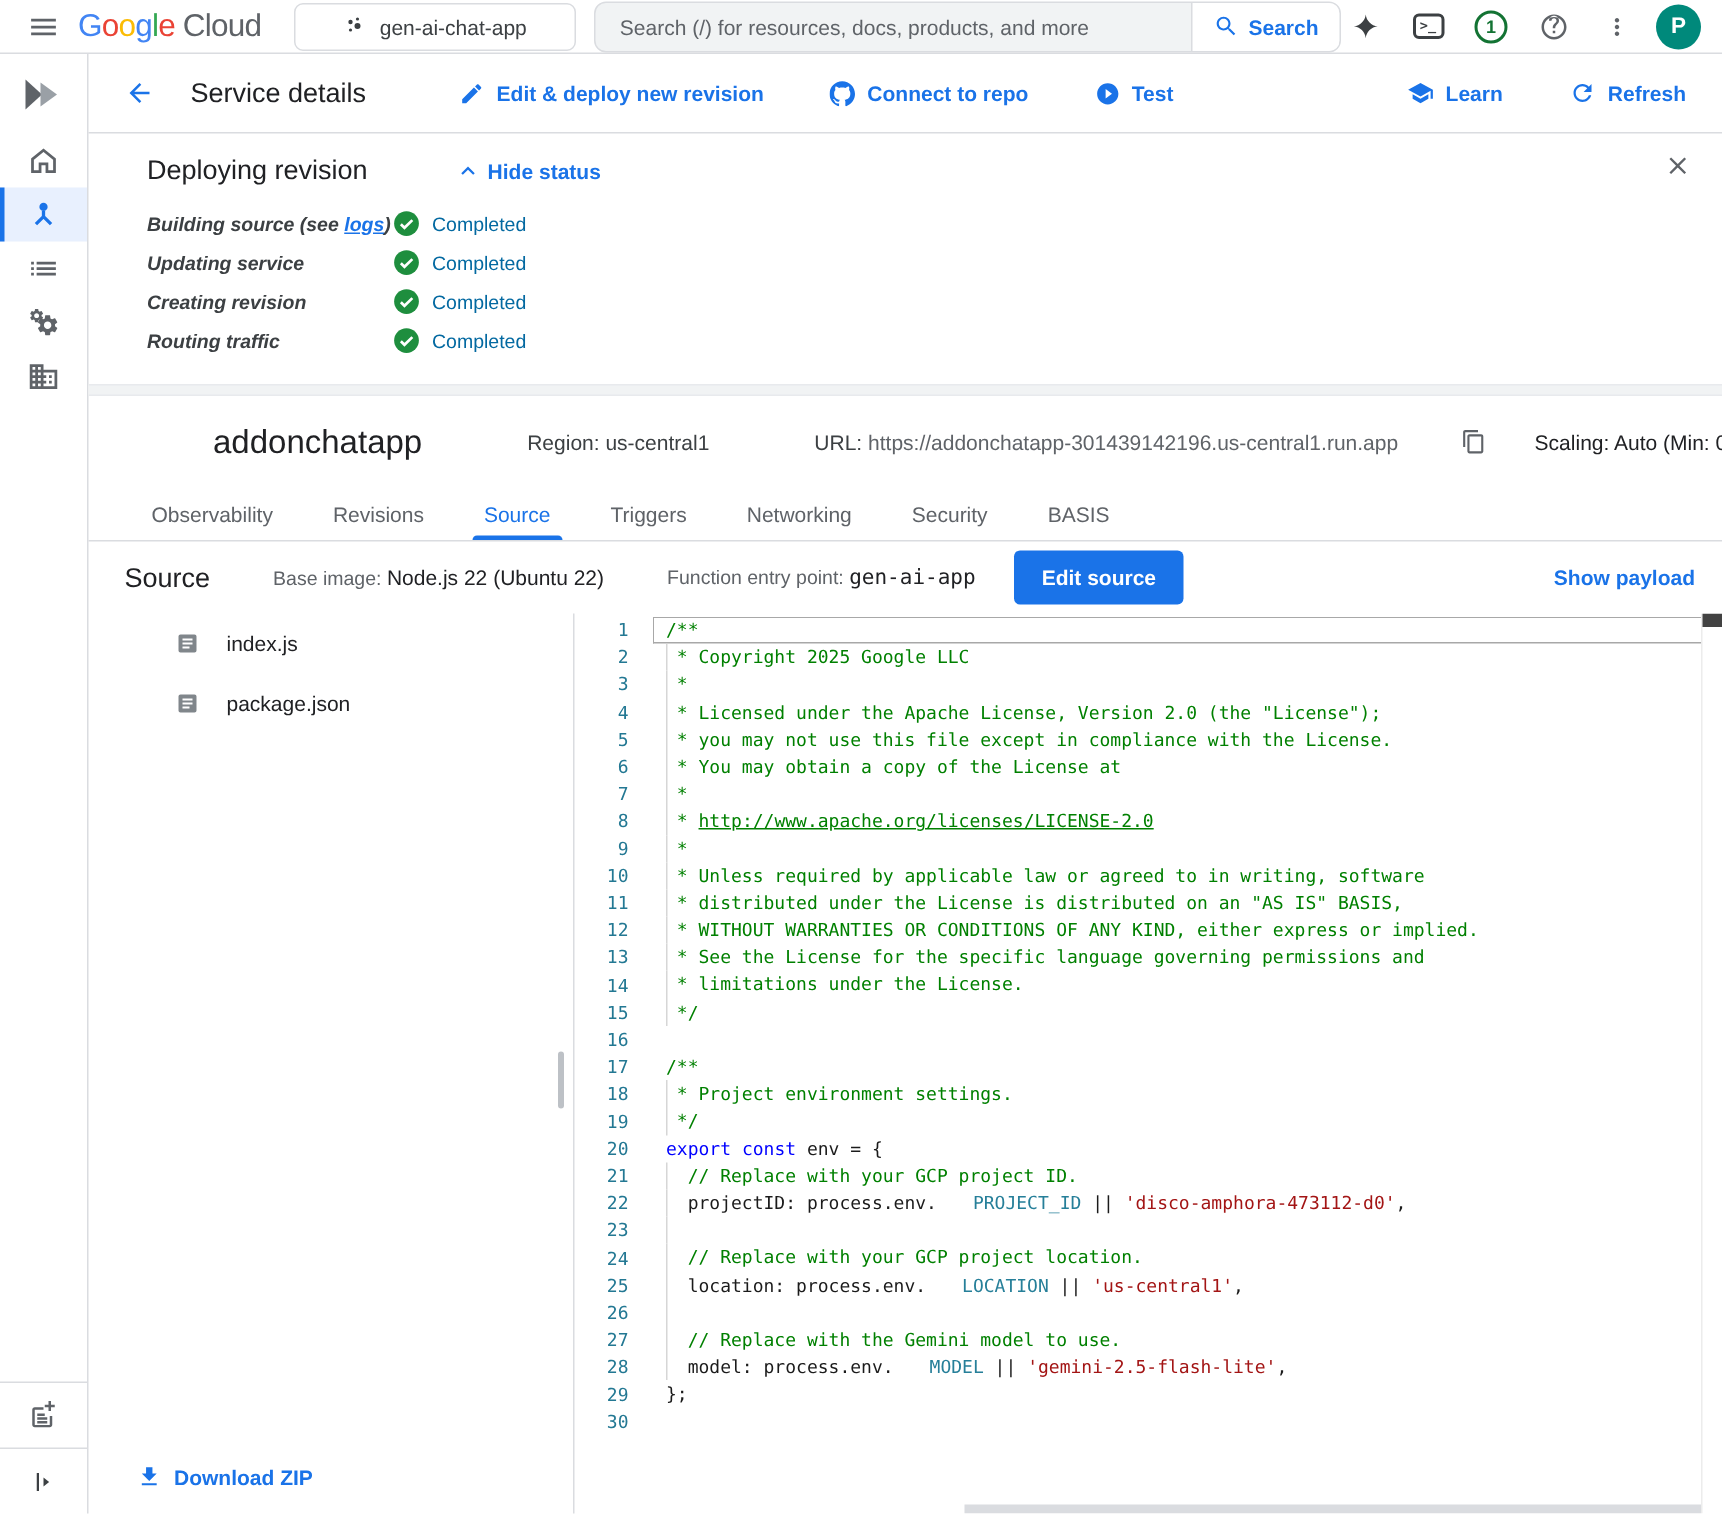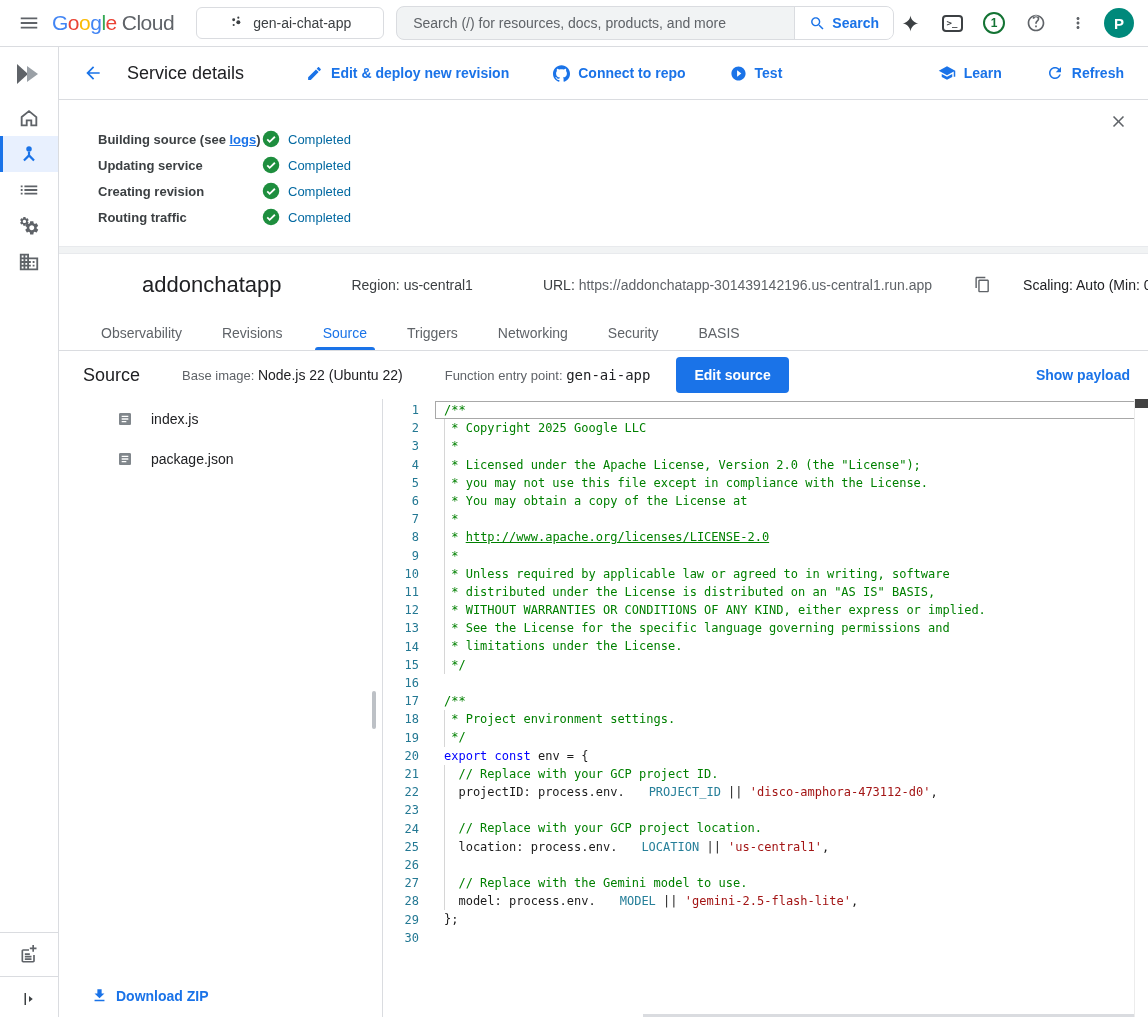--- a/index.html
+++ b/index.html
@@ -1,20 +1,20 @@
 <!DOCTYPE html>
 <html style="--accent: #1a73e8; --c-comment: #008000; --c-keyword: #0000ff; --c-string: #a31515; --c-member: #267f99; --c-plain: #1b1b1b; --c-linenum: #237893;"><head>
 <meta charset="utf-8">
 <style>
   * { margin:0; padding:0; box-sizing:border-box; }
   html,body { width:1148px; height:1017px; overflow:hidden; background:#fff;
     font-family:"Liberation Sans","DejaVu Sans",sans-serif; color:#202124; }
 
   
-  .topbar { height:47px; display:flex; align-items:center; border-bottom:1px solid #dadce0; padding:0 14px 0 12px; }
+  .topbar { height:36px; display:flex; align-items:center; border-bottom:1px solid #dadce0; padding:0 14px 0 12px; }
   .icon-btn { background:none; border:none; cursor:pointer; display:flex; align-items:center; justify-content:center; padding:6px; }
   .logo { display:flex; align-items:baseline; margin-left:6px; font-size:21px; letter-spacing:-.5px; white-space:nowrap; }
   .logo .lg { font-weight:500; }
   .logo .lc { color:#5f6368; margin-left:5px; font-weight:400; }
   .project-btn { display:flex; align-items:center; gap:8px; margin-left:22px; height:32px; padding:0 32px;
     border:1px solid #dadce0; border-radius:6px; background:#fff; font-size:14px; color:#3c4043; cursor:pointer; white-space:nowrap; }
   .searchbar { display:flex; align-items:center; margin-left:12px; width:540px; height:34px;
     border:1px solid #dadce0; border-radius:8px; background:#f1f3f4; overflow:hidden; }
   .searchbar input { flex:1; border:none; outline:none; background:transparent; font-size:14px; color:#202124; padding:0 16px;
     font-family:"Liberation Sans","DejaVu Sans",sans-serif; }
@@ -50,21 +50,21 @@
   .hdr-right { display:flex; align-items:center; gap:44px; margin-left:auto; }
 
   
   .deploy { position:relative; padding:14px 0 16px 39px; }
   .deploy-titlerow { display:flex; align-items:center; gap:58px; }
   .deploy-title { font-size:18px; color:#202124; }
   .hide-status { display:flex; align-items:center; gap:4px; color:var(--accent); font-size:14px; font-weight:700; cursor:pointer; background:none; border:none; }
   .close-x { position:absolute; right:20px; top:12px; background:none; border:none; cursor:pointer; }
   .status-rows { margin-top:12px; }
   .status-row { display:flex; align-items:center; height:26px; font-size:13px; }
-  .status-label { width:164px; color:#3c4043; font-weight:700; }
+  .status-label { width:164px; color:#3c4043; font-weight:700;font-style:italic; }
   .status-label a { color:var(--accent); text-decoration:underline; font-weight:700; cursor:pointer; }
   .status-val { display:flex; align-items:center; gap:8px; color:#0369a1; }
 
   .gray-band { height:8px; background:#f1f3f4; border-top:1px solid #e8eaed; border-bottom:1px solid #e8eaed; }
 
   
   .svc-row { height:61px; display:flex; align-items:center; padding:0 40px 0 29px;gap:32px; }
   .svc-name { font-size:22px; color:#202124; margin-left:22px; }
   .svc-meta { font-size:14px; color:#3c4043; margin-left:38px; white-space:nowrap; }
   .svc-meta .lab { color:#3c4043; }
@@ -274,20 +274,29 @@
         <button class="hdr-link">
           <svg width="18" height="18" viewBox="0 0 24 24" fill="#1a73e8">
               <path d="M17.65 6.35C16.2 4.9 14.21 4 12 4c-4.42 0-7.99 3.58-8 8s3.57 8 8 8c3.73 0 6.84-2.55 7.73-6h-2.08c-.82 2.33-3.04 4-5.65 4-3.31 0-6-2.69-6-6s2.69-6 6-6c1.66 0 3.14.69 4.22 1.78L13 11h7V4l-2.35 2.35z"></path>
             </svg>
           <span>Refresh</span>
         </button>
       </div>
     </div>
 
     <div class="deploy">
+      <div class="deploy-titlerow">
+        <span class="deploy-title">Deploying revision</span>
+        <button class="hide-status">
+          <svg width="18" height="18" viewBox="0 0 24 24" fill="#1a73e8">
+              <path d="M7.41 15.41 12 10.83l4.59 4.58L18 14l-6-6-6 6z"></path>
+            </svg>
+          <span>Hide status</span>
+        </button>
+      </div>
       <button class="close-x">
         <svg width="19" height="19" viewBox="0 0 24 24" fill="#5f6368">
             <path d="M19 6.41 17.59 5 12 10.59 6.41 5 5 6.41 10.59 12 5 17.59 6.41 19 12 13.41 17.59 19 19 17.59 13.41 12z"></path>
           </svg>
       </button>
       <div class="status-rows" id="status-rows">
           <div class="status-row">
             <span class="status-label">Building source (see <a>logs</a>)</span>
             <span class="status-val">
               <svg width="18" height="18" viewBox="0 0 24 24">

